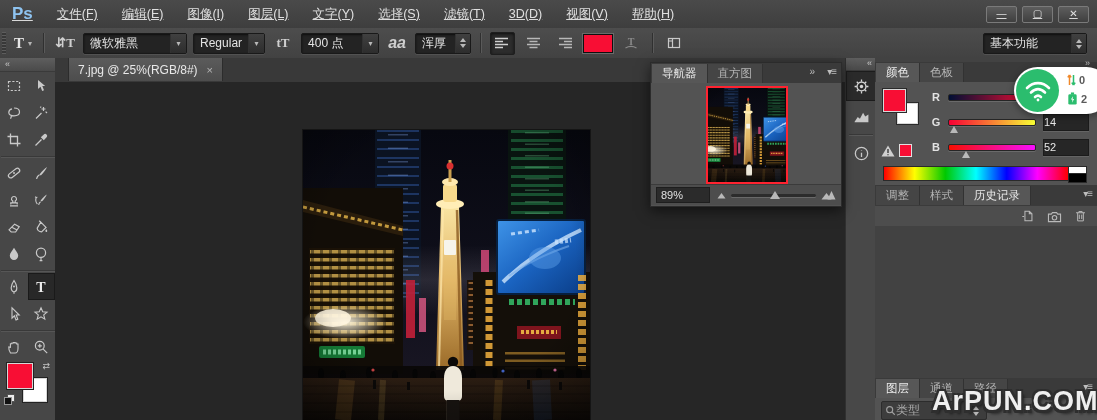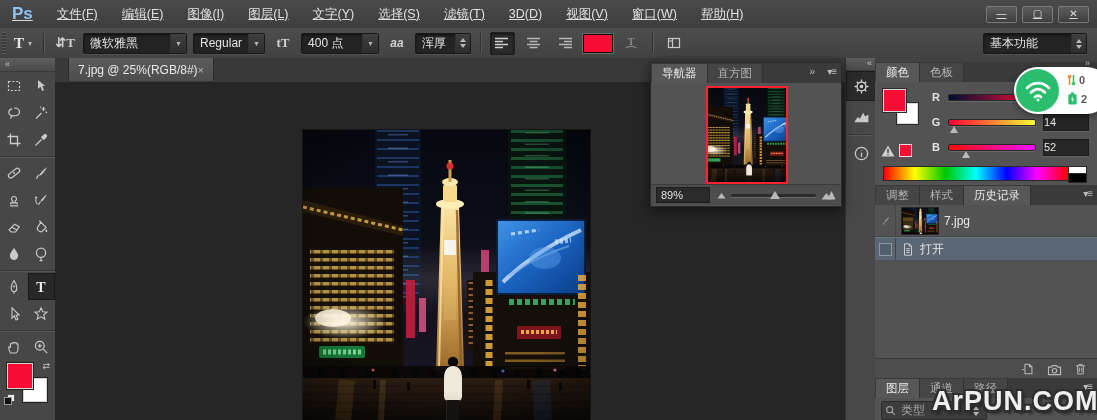--- a/index.html
+++ b/index.html
@@ -31,21 +31,21 @@
         justify-content:center;gap:2px;background:linear-gradient(#404040,#2d2d2d);}
   .spin i{width:0;height:0;border-left:3px solid transparent;border-right:3px solid transparent;}
   .spin .up{border-bottom:4px solid #b8b8b8;}
   .spin .dn{border-top:4px solid #b8b8b8;}
   .obicon{width:24px;height:22px;display:flex;align-items:center;justify-content:center;flex:none;color:#cfcfcf;}
   .obicon.dim{color:#8a8a8a;}
   .tpreset{display:flex;align-items:center;gap:4px;flex:none;padding:0 2px;}
   .tpreset .tglyph{font-family:"Liberation Serif",serif;font-weight:bold;font-size:15px;color:#e6e6e6;}
   .tpreset .mini{color:#b5b5b5;font-size:8px;}
   .ttglyph{font-family:"Liberation Serif",serif;color:#cfcfcf;font-size:13px;font-weight:bold;}
-  .aaglyph{font-size:12px;color:#cfcfcf;font-style:italic;font-weight:bold;}
+  .aaglyph{font-size:16px;color:#cfcfcf;font-style:italic;font-weight:bold;}
   .alignbtn{width:23px;height:21px;display:flex;align-items:center;justify-content:center;border-radius:2px;
             border:1px solid transparent;flex:none;}
   .alignbtn.active{background:#2c2c2c;border-color:#1e1e1e;box-shadow:inset 0 1px 3px rgba(0,0,0,.7);}
   .colorswatch{width:28px;height:17px;border:1px solid #0f0f0f;box-shadow:0 0 0 1px #6a6a6a;flex:none;background:#F80E34;}
   .wscombo{position:absolute;right:10px;top:5px;width:102px;}
 
   
   .toolbar{position:absolute;top:58px;left:0;width:55px;bottom:0;background:#474747;border-right:1px solid #313131;}
   .tb-head{height:13px;background:linear-gradient(#5e5e5e,#4a4a4a);color:#c8c8c8;font-size:9px;line-height:12px;
            padding:0 5px;border-bottom:1px solid #3a3a3a;}
@@ -59,21 +59,21 @@
   .bgsw{position:absolute;left:23px;top:18px;width:22px;height:22px;background:#ffffff;border:1px solid #d6d6d6;
         outline:1px solid #222;z-index:1;}
   .minisw{position:absolute;left:4px;top:34px;width:11px;height:11px;z-index:3;}
   .minisw .b{position:absolute;left:0;bottom:0;width:6px;height:6px;background:#111;border:1px solid #999;}
   .minisw .w{position:absolute;right:0;top:0;width:6px;height:6px;background:#eee;border:1px solid #555;}
   .swapsw{position:absolute;right:5px;top:1px;color:#c4c4c4;font-size:9px;z-index:3;}
 
   
   .doctabs{position:absolute;left:55px;top:58px;width:790px;height:24px;background:#393939;border-bottom:1px solid #2c2c2c;}
   .doctab{position:absolute;left:13px;top:0;height:23px;background:linear-gradient(#5b5b5b,#4d4d4d);
-          border-left:1px solid #2c2c2c;border-right:1px solid #2c2c2c;display:flex;align-items:center;
+          border-left:1px solid #2c2c2c;border-right:1px solid #2c2c2c;display:flex;align-items:center;gap:9px;
           padding:0 9px;color:#e8e8e8;}
   .doctab .close{color:#b5b5b5;font-size:11px;}
   .canvas{position:absolute;left:55px;top:82px;width:790px;bottom:0;background:#262626;}
   .photo-main{position:absolute;left:248px;top:48px;width:287px;height:290px;box-shadow:0 0 0 1px #151515;}
 
   
   .navpanel{position:absolute;left:650px;top:62px;width:190px;height:143px;background:#535353;
             border:1px solid #2b2b2b;box-shadow:0 4px 12px rgba(0,0,0,.55);z-index:5;}
   .ptabs{height:20px;background:#3a3a3a;display:flex;align-items:flex-end;position:relative;padding-left:1px;}
   .ptab{height:19px;line-height:19px;padding:0 10px;font-size:11.5px;color:#b4b4b4;background:#454545;
@@ -136,21 +136,21 @@
   .hthumb{width:36px;height:26px;border:1px solid #262626;background:#000;overflow:hidden;flex:none;}
   .hlabel{color:#e6e6e6;}
   .hrow.selected{height:22px;background:#5b6675;border-bottom:1px solid #49525e;border-top:1px solid #6b7685;}
   .checkbox{width:11px;height:11px;border:1px solid #8e97a4;background:#545f6c;}
   .hempty{height:97px;}
   .hfoot{height:20px;background:#4d4d4d;border-top:1px solid #3b3b3b;display:flex;align-items:center;
          justify-content:flex-end;gap:12px;padding-right:10px;}
 
   
   .filtercombo{position:absolute;left:6px;top:3px;width:98px;height:17px;background:#3d3d3d;border:1px solid #2c2c2c;
-               border-radius:2px;display:flex;align-items:center;gap:5px;padding:0 3px;color:#a8a8a8;}
+               border-radius:2px;display:flex;align-items:center;padding:0 3px;color:#a8a8a8;}
   .filtercombo .spin{border-left:none;background:none;margin-left:auto;}
 
   
   .wifi{position:absolute;left:1014px;top:67px;width:96px;height:47px;background:#ffffff;border-radius:24px;
         box-shadow:0 2px 7px rgba(0,0,0,.4);z-index:9;}
   .wificircle{position:absolute;left:2px;top:2px;width:43px;height:43px;border-radius:50%;background:#2bbd6e;
               display:flex;align-items:center;justify-content:center;}
   .wifirow{position:absolute;left:53px;display:flex;align-items:center;gap:3px;font-size:11px;color:#5a5a5a;font-weight:bold;}
   .wifirow.r1{top:7px;}
   .wifirow.r2{top:25px;}
@@ -287,21 +287,20 @@
     <span class="pslogo">Ps</span>
     <span class="menu-item">文件(F)</span>
     <span class="menu-item">编辑(E)</span>
     <span class="menu-item">图像(I)</span>
     <span class="menu-item">图层(L)</span>
     <span class="menu-item">文字(Y)</span>
     <span class="menu-item">选择(S)</span>
     <span class="menu-item">滤镜(T)</span>
     <span class="menu-item">3D(D)</span>
     <span class="menu-item">视图(V)</span>
-    <span class="menu-item">窗口(W)</span>
     <span class="menu-item">帮助(H)</span>
     <div class="wincontrols">
       <div class="winbtn">—</div>
       <div class="winbtn">▢</div>
       <div class="winbtn">✕</div>
     </div>
   </div>
 
   <div class="optionsbar">
     <div class="obgrip"></div>
@@ -627,46 +626,20 @@
         <div class="specblack"></div>
       </div>
     </div>
 
     <div class="panel" style="top:127px">
       <div class="ptabs">
         <span class="ptab">调整</span>
         <span class="ptab">样式</span>
         <span class="ptab active">历史记录</span>
         <span class="pmenu">▾≡</span>
-      </div>
-      <div class="pbody histlist">
-        <div class="hrow">
-          <span class="srccol">
-            <svg width="12" height="12" viewBox="0 0 16 16">
-              <path d="M7.5 8.5 C9.5 5.8 12 3.5 13.8 2.4 C13 4.6 10.8 7.4 8.8 9.6 Z" fill="#9a9a9a"></path>
-              <path d="M7.6 9.8 C6.6 10.4 6 11.4 5.6 12.8" fill="none" stroke="#9a9a9a" stroke-width="1.4"></path>
-              </svg>
-          </span>
-          <span class="hthumb">
-            <svg width="36" height="26" viewBox="0 0 287 290" preserveAspectRatio="xMidYMid slice">
-                <use href="#cityphoto"></use>
-              </svg>
-          </span>
-          <span class="hlabel">7.jpg</span>
-        </div>
-        <div class="hrow selected">
-          <span class="srccol">
-            <span class="checkbox"></span>
-          </span>
-          <svg width="14" height="15" viewBox="0 0 16 16" fill="none" stroke="#cfcfcf" stroke-width="1.1">
-            <path d="M4 1.5 H9.5 L12 4 V14.5 H4 Z M9.5 1.5 V4 H12 M6 7 H10 M6 9.2 H10 M6 11.4 H10"></path>
-            </svg>
-          <span class="hlabel">打开</span>
-        </div>
-        <div class="hempty"></div>
       </div>
       <div class="hfoot">
         <svg width="14" height="14" viewBox="0 0 16 16" fill="none" stroke="#b9b9b9" stroke-width="1.2">
           <path d="M4.5 2.5 H9.5 L12.5 5.5 V13.5 H4.5 Z M9.5 2.5 V5.5 H12.5 M1.5 8.5 L3.5 8.5"></path>
           </svg>
         <svg width="15" height="13" viewBox="0 0 16 14" fill="none" stroke="#b9b9b9" stroke-width="1.2">
           <path d="M1.5 4.5 H4.5 L5.8 2.8 H10.2 L11.5 4.5 H14.5 V12.5 H1.5 Z"></path>
             <circle cx="8" cy="8.3" r="2.4"></circle>
           </svg>
         <svg width="13" height="14" viewBox="0 0 16 16" fill="none" stroke="#b9b9b9" stroke-width="1.2">

